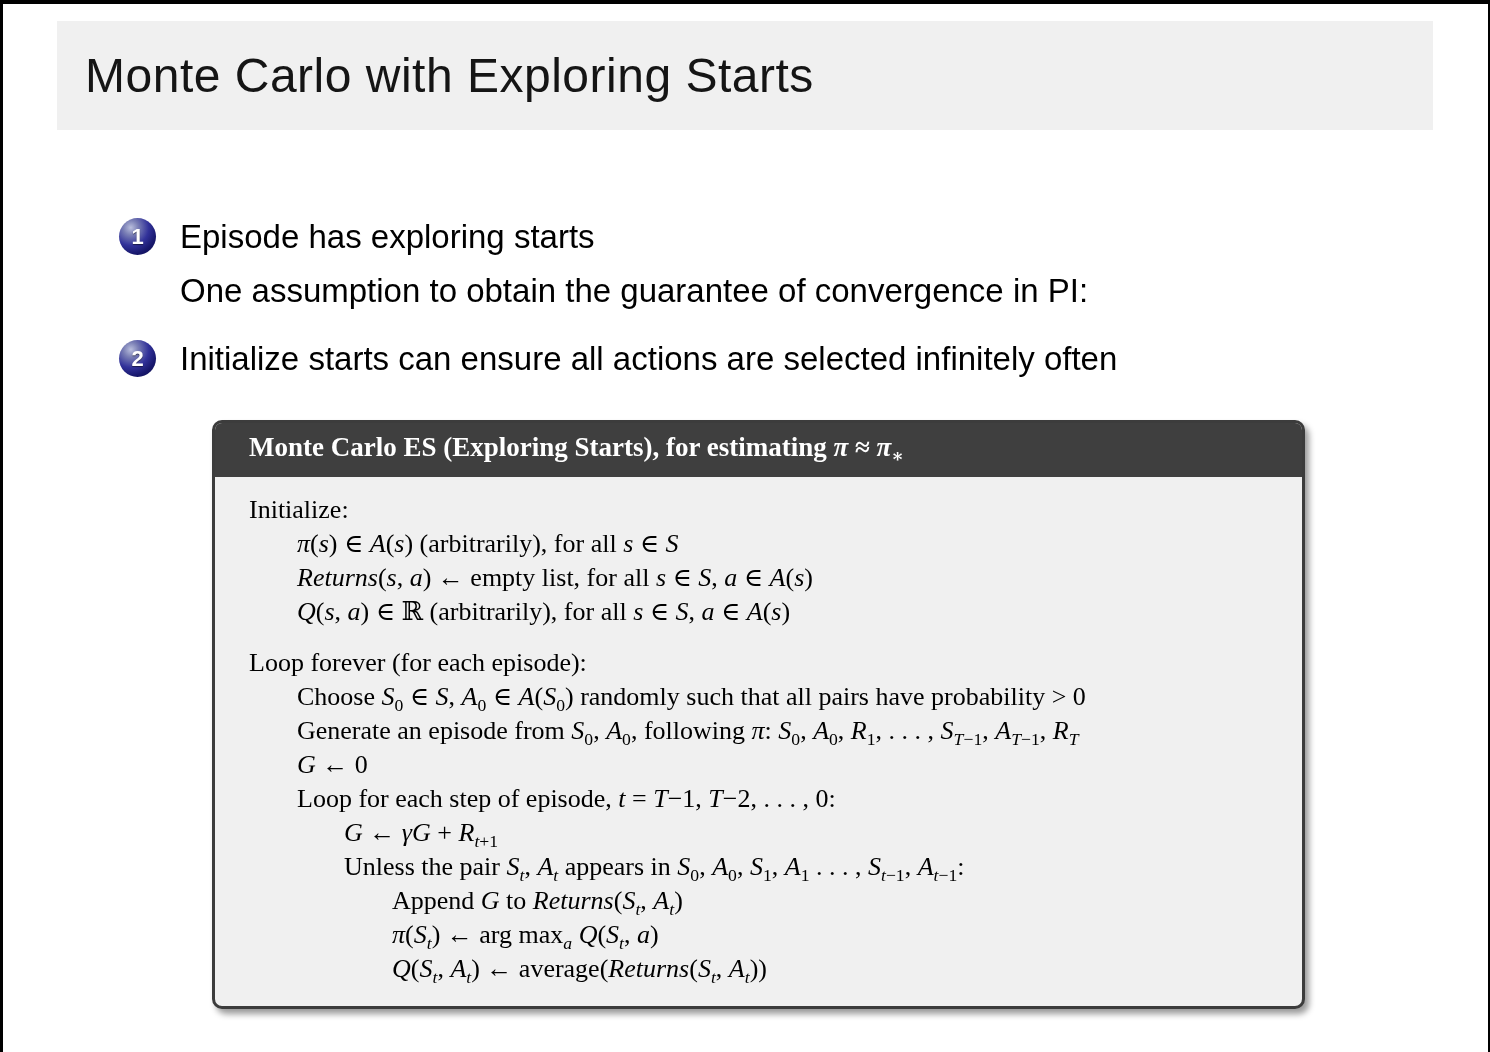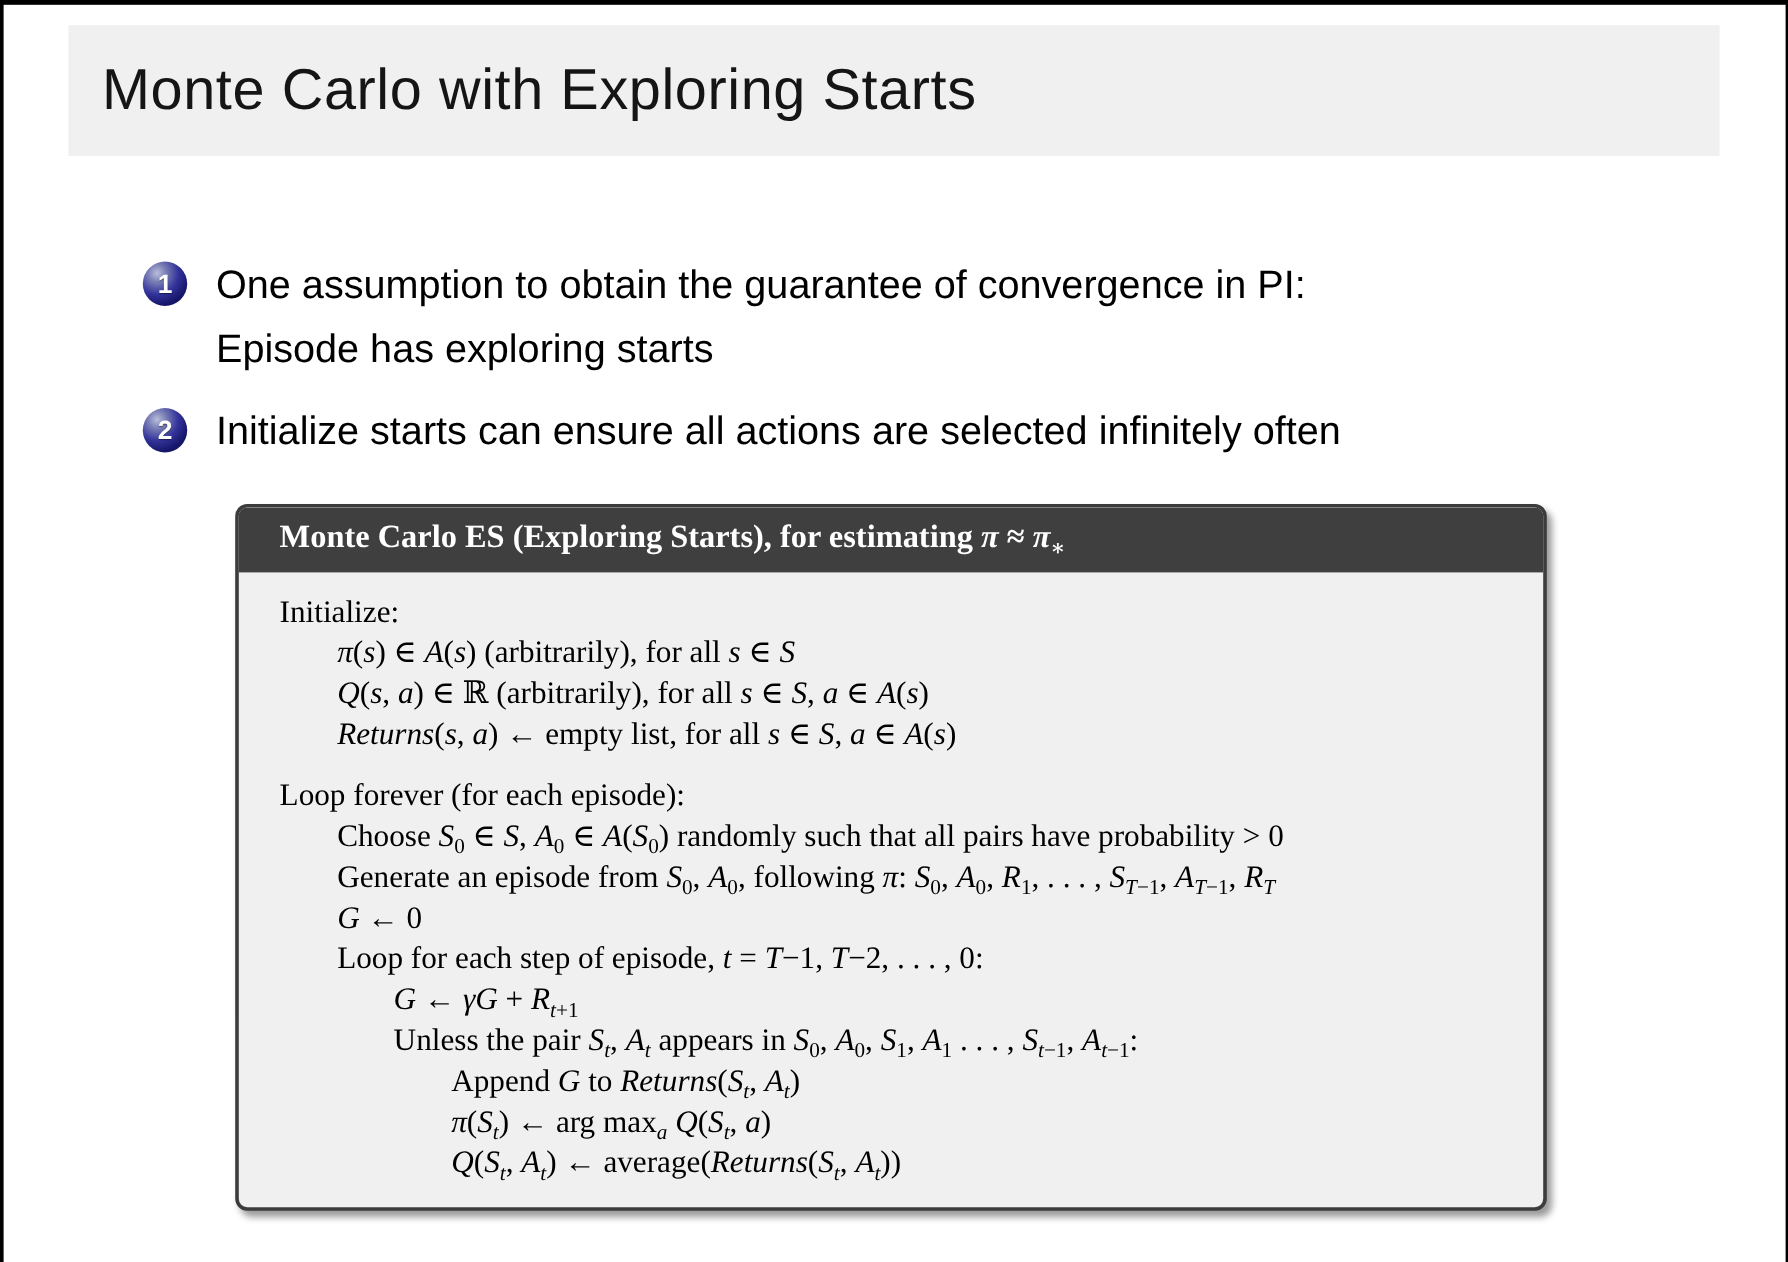--- a/index.html
+++ b/index.html
@@ -69,21 +69,21 @@
     margin-left: 24px;
     font-size: 33px;
     line-height: 54px;
     color: #000;
     white-space: nowrap;
   }
 
   
   .algo {
     position: absolute;
-    left: 196px; top: 420px;
+    left: 212px; top: 420px;
     width: 1093px;
     background: #f0f0f0;
     border: 3px solid #3c3c3c;
     border-radius: 10px;
     overflow: hidden;
     box-shadow: 4px 5px 6px rgba(0,0,0,0.40);
   }
   .algo-header {
     background: #3f3f3f;
     color: #ffffff;
@@ -120,43 +120,43 @@
 
 <header class="title-bar">
   <div class="title">Monte Carlo with Exploring Starts</div>
 </header>
 
 <div class="bullets">
 
   <div class="bullet">
     <span class="badge">1</span>
     <div class="bullet-text">
+      <div>Episode has exploring starts</div>
       <div>One assumption to obtain the guarantee of convergence in PI:</div>
-      <div>Episode has exploring starts</div>
     </div>
   </div>
 
   <div class="bullet">
     <span class="badge">2</span>
     <div class="bullet-text">
       <div>Initialize starts can ensure all actions are selected infinitely often</div>
     </div>
   </div>
 
 </div>
 
 <section class="algo">
   <div class="algo-header">
     <span>Monte Carlo ES (Exploring Starts), for estimating <i>π</i> ≈ <i>π</i><sub>∗</sub></span>
   </div>
   <div class="algo-body">
       <div class="algo-line indent-0">Initialize:</div>
       <div class="algo-line indent-1"><i>π</i>(<i>s</i>) ∈ <i>A</i>(<i>s</i>) (arbitrarily), for all <i>s</i> ∈ <i>S</i></div>
+      <div class="algo-line indent-1"><i>Returns</i>(<i>s</i>, <i>a</i>) ← empty list, for all <i>s</i> ∈ <i>S</i>, <i>a</i> ∈ <i>A</i>(<i>s</i>)</div>
       <div class="algo-line indent-1"><i>Q</i>(<i>s</i>, <i>a</i>) ∈ ℝ (arbitrarily), for all <i>s</i> ∈ <i>S</i>, <i>a</i> ∈ <i>A</i>(<i>s</i>)</div>
-      <div class="algo-line indent-1"><i>Returns</i>(<i>s</i>, <i>a</i>) ← empty list, for all <i>s</i> ∈ <i>S</i>, <i>a</i> ∈ <i>A</i>(<i>s</i>)</div>
       <div class="algo-line indent-0 gap">Loop forever (for each episode):</div>
       <div class="algo-line indent-1">Choose <i>S</i><sub>0</sub> ∈ <i>S</i>, <i>A</i><sub>0</sub> ∈ <i>A</i>(<i>S</i><sub>0</sub>) randomly such that all pairs have probability &gt; 0</div>
       <div class="algo-line indent-1">Generate an episode from <i>S</i><sub>0</sub>, <i>A</i><sub>0</sub>, following <i>π</i>: <i>S</i><sub>0</sub>, <i>A</i><sub>0</sub>, <i>R</i><sub>1</sub>, . . . , <i>S</i><sub><i>T</i>−1</sub>, <i>A</i><sub><i>T</i>−1</sub>, <i>R</i><sub><i>T</i></sub></div>
       <div class="algo-line indent-1"><i>G</i> ← 0</div>
       <div class="algo-line indent-1">Loop for each step of episode, <i>t</i> = <i>T</i>−1, <i>T</i>−2, . . . , 0:</div>
       <div class="algo-line indent-2"><i>G</i> ← <i>γG</i> + <i>R</i><sub><i>t</i>+1</sub></div>
       <div class="algo-line indent-2">Unless the pair <i>S</i><sub><i>t</i></sub>, <i>A</i><sub><i>t</i></sub> appears in <i>S</i><sub>0</sub>, <i>A</i><sub>0</sub>, <i>S</i><sub>1</sub>, <i>A</i><sub>1</sub> . . . , <i>S</i><sub><i>t</i>−1</sub>, <i>A</i><sub><i>t</i>−1</sub>:</div>
       <div class="algo-line indent-3">Append <i>G</i> to <i>Returns</i>(<i>S</i><sub><i>t</i></sub>, <i>A</i><sub><i>t</i></sub>)</div>
       <div class="algo-line indent-3"><i>π</i>(<i>S</i><sub><i>t</i></sub>) ← arg max<sub><i>a</i></sub> <i>Q</i>(<i>S</i><sub><i>t</i></sub>, <i>a</i>)</div>
       <div class="algo-line indent-3"><i>Q</i>(<i>S</i><sub><i>t</i></sub>, <i>A</i><sub><i>t</i></sub>) ← average(<i>Returns</i>(<i>S</i><sub><i>t</i></sub>, <i>A</i><sub><i>t</i></sub>))</div>

